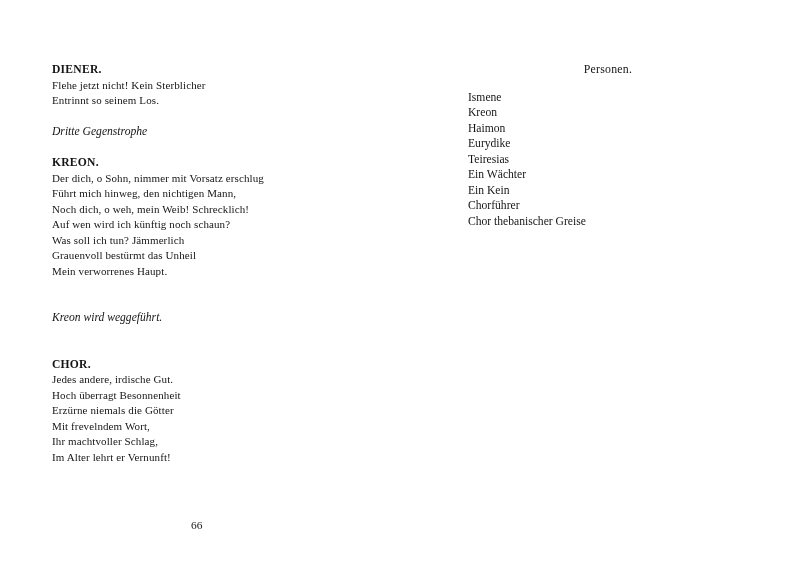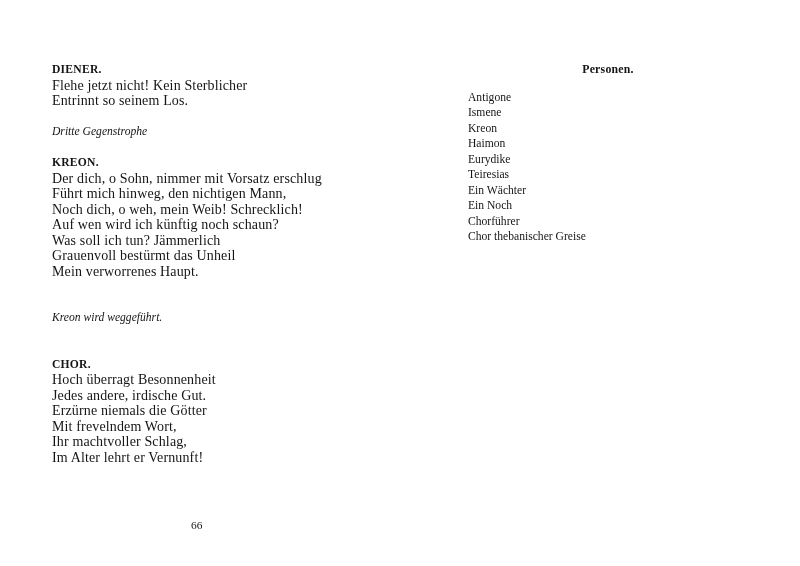--- a/index.html
+++ b/index.html
@@ -40,21 +40,21 @@
     width: 330px;
   }
   .column-right {
     position: absolute;
     left: 68px;     
     top: 62px;
     width: 320px;
   }
 
   .line {
-    font-size: 14px;
+    font-size: 11px;
     line-height: 15.5px;
     white-space: pre;
     letter-spacing: 0.01em;
   }
   .speaker {
     font-weight: bold;
     font-size: 11.6px;
     line-height: 15.5px;
     letter-spacing: 0.02em;
   }
@@ -62,21 +62,21 @@
     font-style: italic;
     font-size: 11.6px;
     line-height: 15.5px;
   }
   .gap {
     height: 15.5px;
   }
 
   
   .cast-heading {
-    font-weight: bold;
+    font-weight: normal;
     font-size: 11.8px;
     line-height: 15.5px;
     text-align: center;
     width: 280px;
     margin-left: 0;
     letter-spacing: 0.02em;
   }
   .cast-list {
     margin: 0;
     padding: 0;
@@ -134,47 +134,46 @@
       <div class="gap"></div>
       <div class="gap"></div>
 
       <div class="stage">Kreon wird weggeführt.</div>
 
       <div class="gap"></div>
       <div class="gap"></div>
 
       <div>
         <div class="speaker">CHOR.</div>
+        <div class="line">Jedes andere, irdische Gut.</div>
         <div class="line">Hoch überragt Besonnenheit</div>
-        <div class="line">Jedes andere, irdische Gut.</div>
         <div class="line">Erzürne niemals die Götter</div>
         <div class="line">Mit frevelndem Wort,</div>
         <div class="line">Ihr machtvoller Schlag,</div>
         <div class="line">Im Alter lehrt er Vernunft!</div>
       </div>
 
     </div>
 
     <div class="folio folio-left">66</div>
   </div>
 
   <div class="page page-right">
     <div class="column-right">
 
       <div class="cast-heading">Personen.</div>
 
       <ul class="cast-list">
-        <li>Antigone</li>
         <li>Ismene</li>
         <li>Kreon</li>
         <li>Haimon</li>
         <li>Eurydike</li>
         <li>Teiresias</li>
         <li>Ein Wächter</li>
-        <li>Ein Noch</li>
+        <li>Ein Kein</li>
         <li>Chorführer</li>
         <li>Chor thebanischer Greise</li>
       </ul>
 
     </div>
 
   </div>
 
 </div>
 

